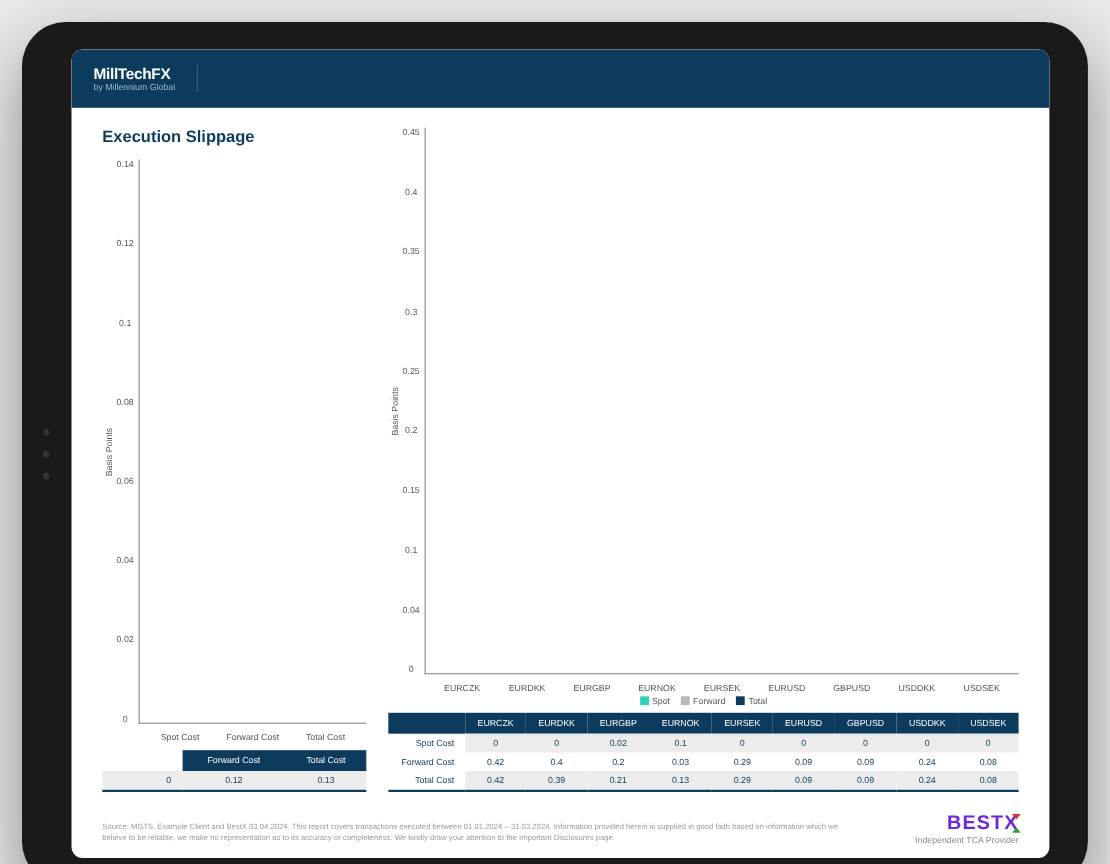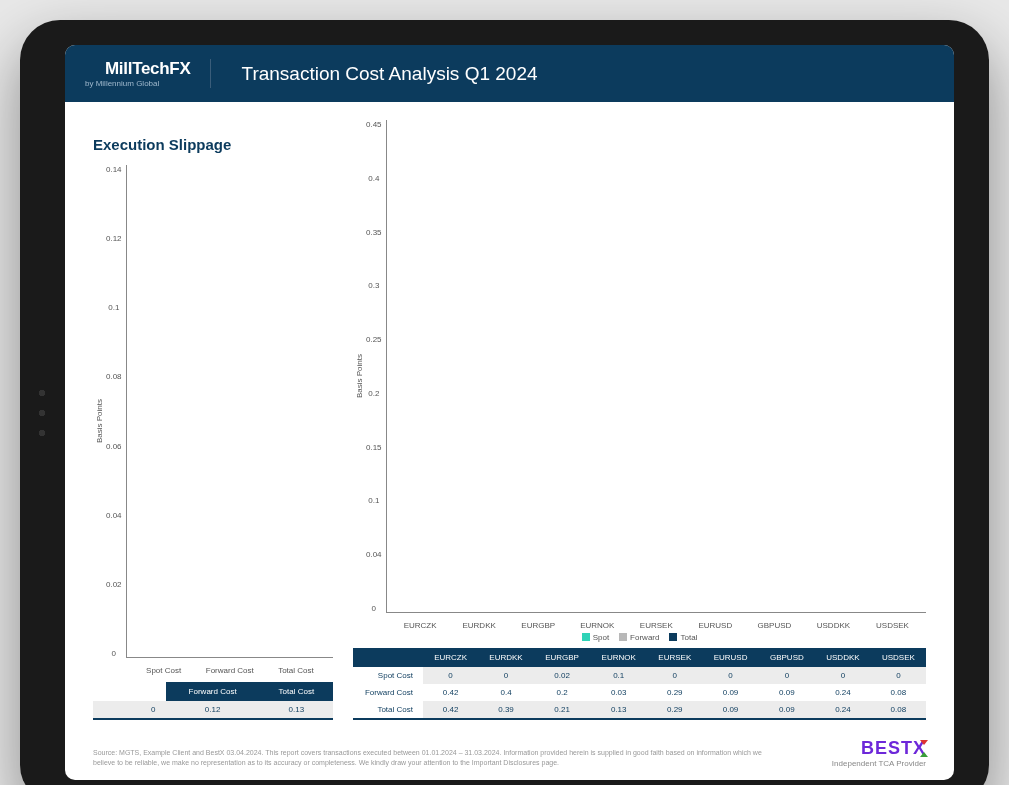--- a/index.html
+++ b/index.html
@@ -44,42 +44,41 @@
   }
   .header {
     background: #0c3b5d;
     color: #fff;
     padding: 14px 20px;
     display: flex;
     align-items: center;
     gap: 30px;
   }
   .brand { display: flex; flex-direction: column; border-right: 1px solid #3a5d7a; padding-right: 20px;}
-  .brand-main { font-size: 17px; font-weight: 600; letter-spacing: -0.3px; margin-left: 20px;}
+  .brand-main { font-size: 14px; font-weight: 600; letter-spacing: -0.3px;}
   .brand-sub { font-size: 8px; color: #9fb8cc; }
   .page-title { font-size: 19px; font-weight: 400; }
   .content {
     flex: 1;
     padding: 18px 28px 12px 28px;
     display: flex;
     flex-direction: column;
   }
   .charts-row {
     display: flex;
     gap: 20px;
     flex: 1;
   }
   .panel-left { width: 240px; display: flex; flex-direction: column; }
   .panel-right { flex: 1; display: flex; flex-direction: column; }
   .chart-title {
     color: #0c3b5d;
     font-size: 15px;
     font-weight: 700;
     margin-bottom: 12px;
-    margin-top: 16px;
   }
   .chart-area {
     position: relative;
     flex: 1;
     display: flex;
     min-height: 280px;
   }
   .y-axis-label {
     writing-mode: vertical-rl;
     transform: rotate(180deg);
@@ -222,21 +221,20 @@
 <body>
 
 <div class="tablet">
   <div class="screen">
 
     <div class="header">
       <div class="brand">
         <span class="brand-main">MillTechFX</span>
         <span class="brand-sub">by Millennium Global</span>
       </div>
-      <span class="page-title">Transaction Cost Analysis Q1 2024</span>
     </div>
 
     <div class="content">
       <div class="charts-row">
 
         <div class="panel-left">
           <div class="chart-title">Execution Slippage</div>
           <div class="chart-area">
             <div class="y-axis-label">Basis Points</div>
             <div class="y-ticks" id="yticks-left">

